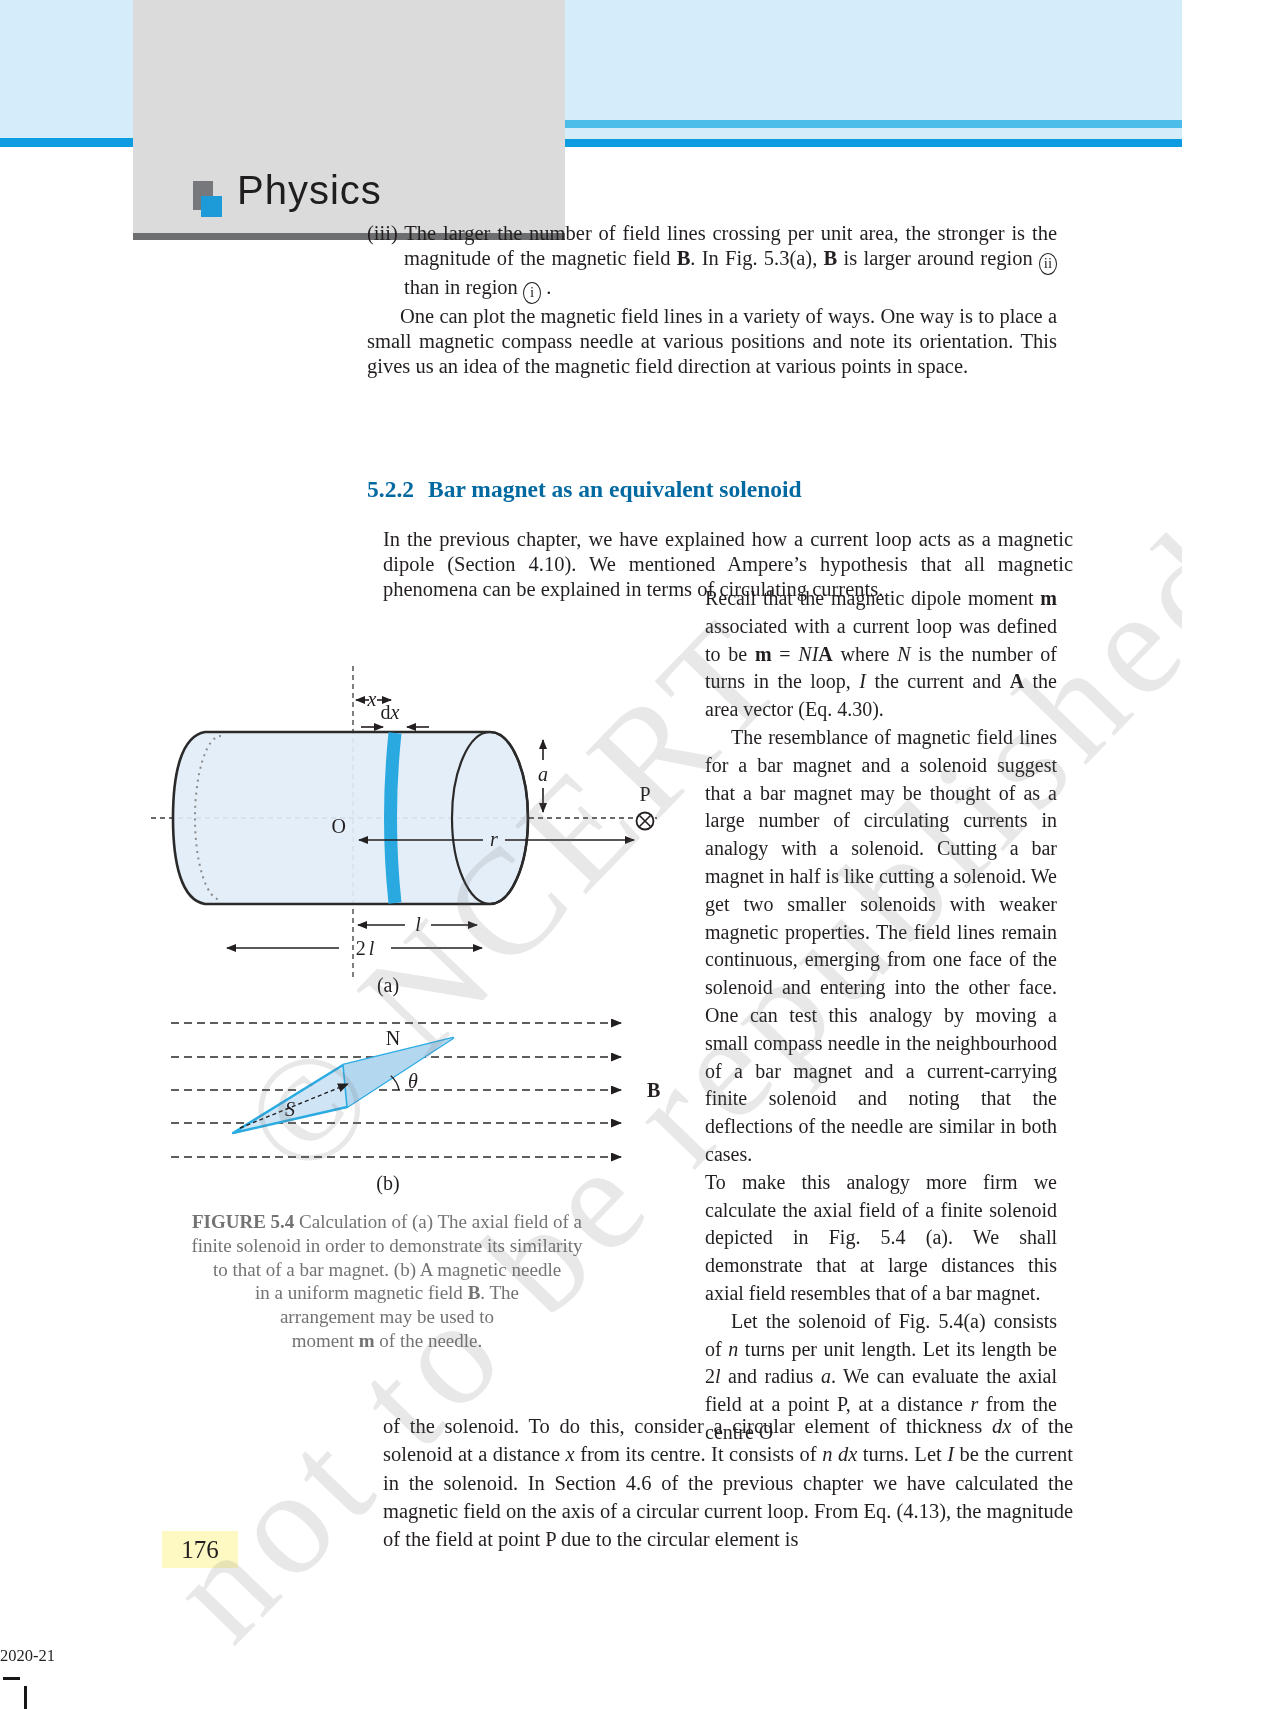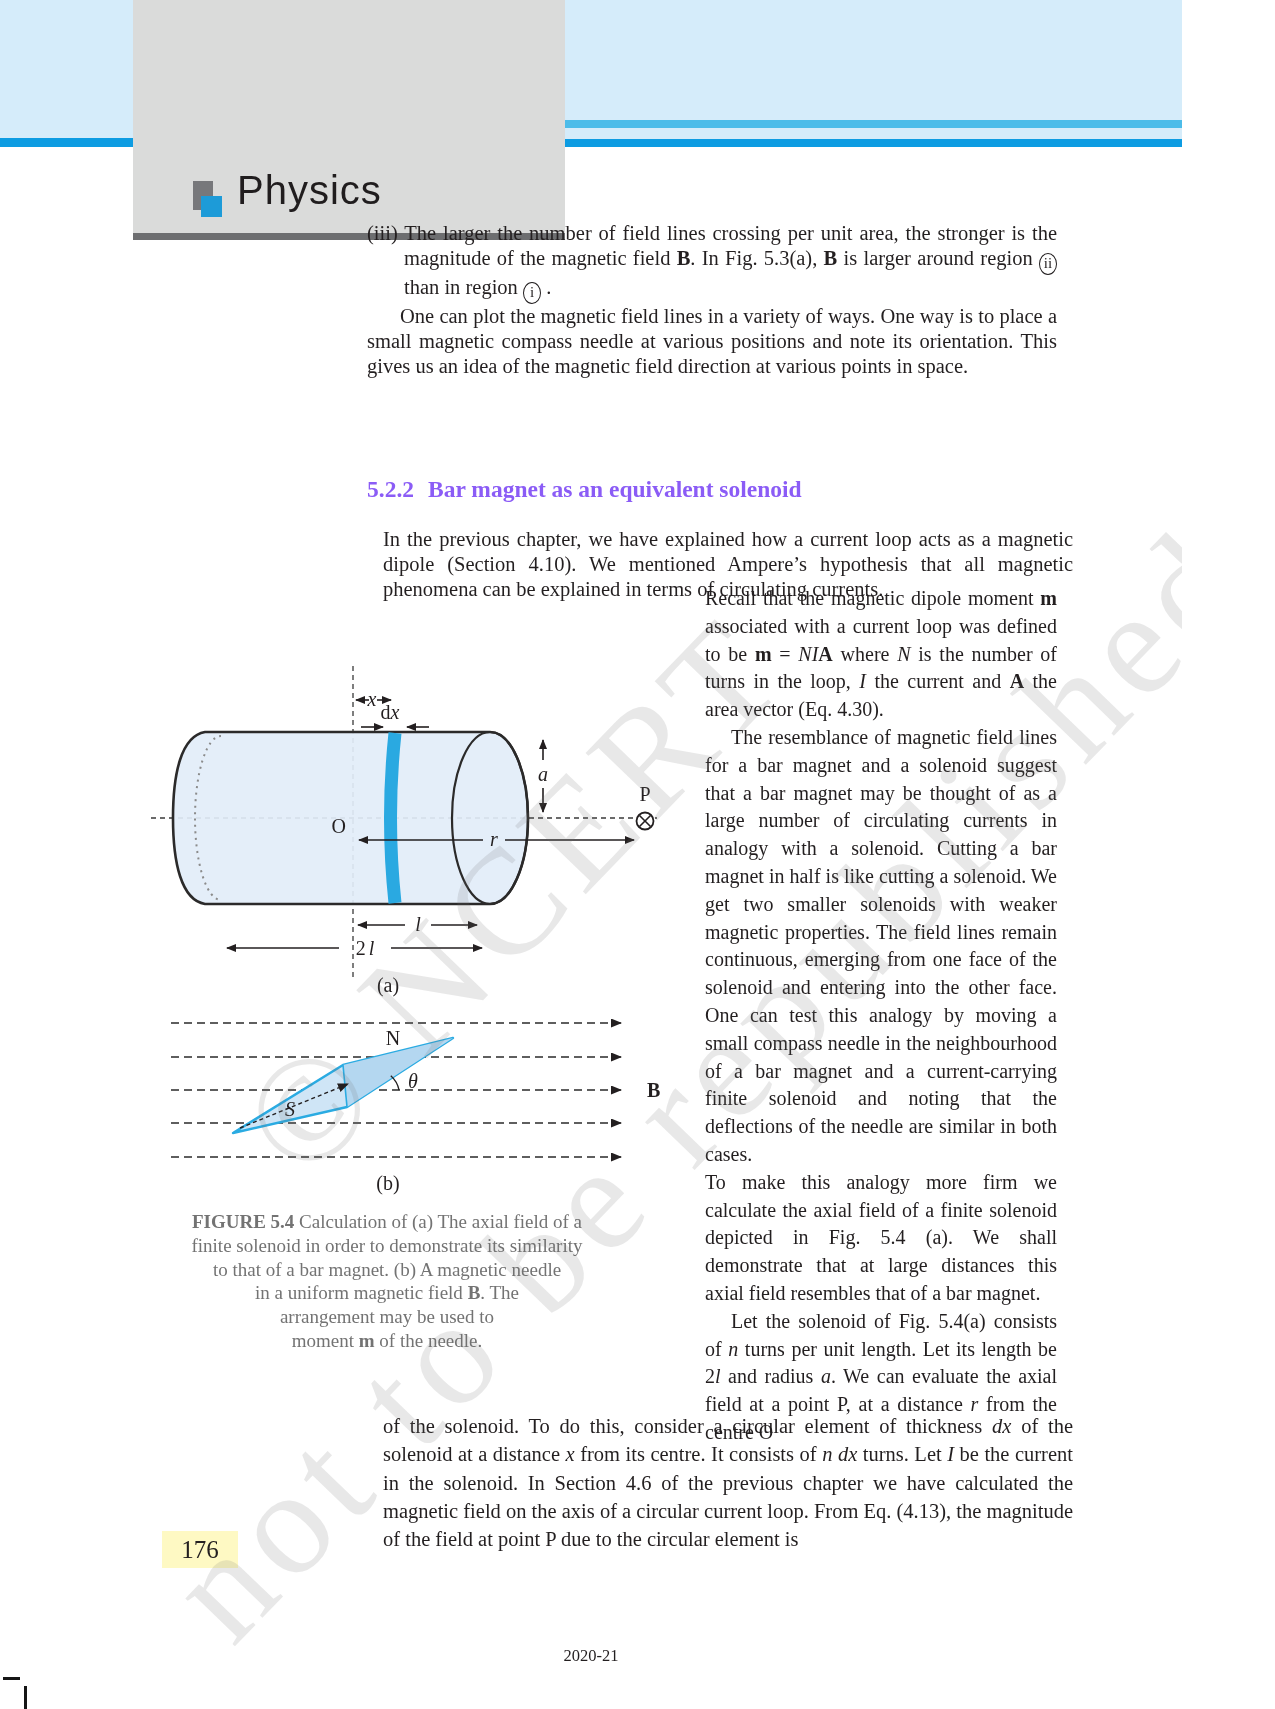--- a/index.html
+++ b/index.html
@@ -31,21 +31,21 @@
                z-index:3; pointer-events:none; text-align:center; white-space:nowrap;
                font-size:150px; line-height:1.8; letter-spacing:10px; color:rgba(110,110,115,0.16); }
 
   
   .col-list { position:absolute; left:367px; top:221px; width:690px; z-index:2;
               font-size:20.5px; line-height:25px; text-align:justify; }
   .col-list p { margin:0; }
   .hang { padding-left:37px; text-indent:-37px; }
   .ind-first { text-indent:33px; }
   .heading { position:absolute; left:367px; top:476px; width:690px; z-index:2;
-             font-size:23.5px; font-weight:bold; color:#8b5cf6; }
+             font-size:23.5px; font-weight:bold; color:#0369a1; }
   .heading .hnum { margin-right:14px; }
   .intro { position:absolute; left:367px; top:511px; width:690px; z-index:2; margin:16px;
            font-size:20.5px; line-height:25px; text-align:justify; }
   .right-col { position:absolute; left:705px; top:585px; width:352px; z-index:2;
                font-size:20px; line-height:27.8px; text-align:justify; }
   .right-col p { margin:0; }
   .right-col .ind { text-indent:26px; }
   .bottom-para { position:absolute; left:367px; top:1396px; width:690px; z-index:2; margin:16px;
                  font-size:20.5px; line-height:28.3px; text-align:justify; }
 
@@ -58,21 +58,21 @@
   .fig-b { position:absolute; left:143px; top:1005px; z-index:2; }
   .caption { position:absolute; left:148px; top:1210px; width:478px; z-index:2;
              text-align:center; font-size:19px; line-height:23.8px; color:#737373; }
   .figtext { font-family:"Liberation Serif", serif; font-size:20px; fill:#231f20; }
   .it { font-style:italic; }
   .bold { font-weight:bold; }
 
   .pagenum { position:absolute; left:162px; top:1531px; width:76px; height:37px; z-index:2;
              background:#fef9c3; font-size:25px; text-align:center; line-height:37px; }
   .footer { position:absolute; left:0; top:1646px; width:100%; z-index:2;
-            text-align:center; font-size:16.5px; }
+            font-size:16.5px; }
 </style>
 </head>
 <body>
 
 <div class="page">
 
   <div class="crop tl-v"></div>
   <div class="crop tl-h"></div>
   <div class="crop bl-h"></div>
   <div class="crop bl-v"></div>

